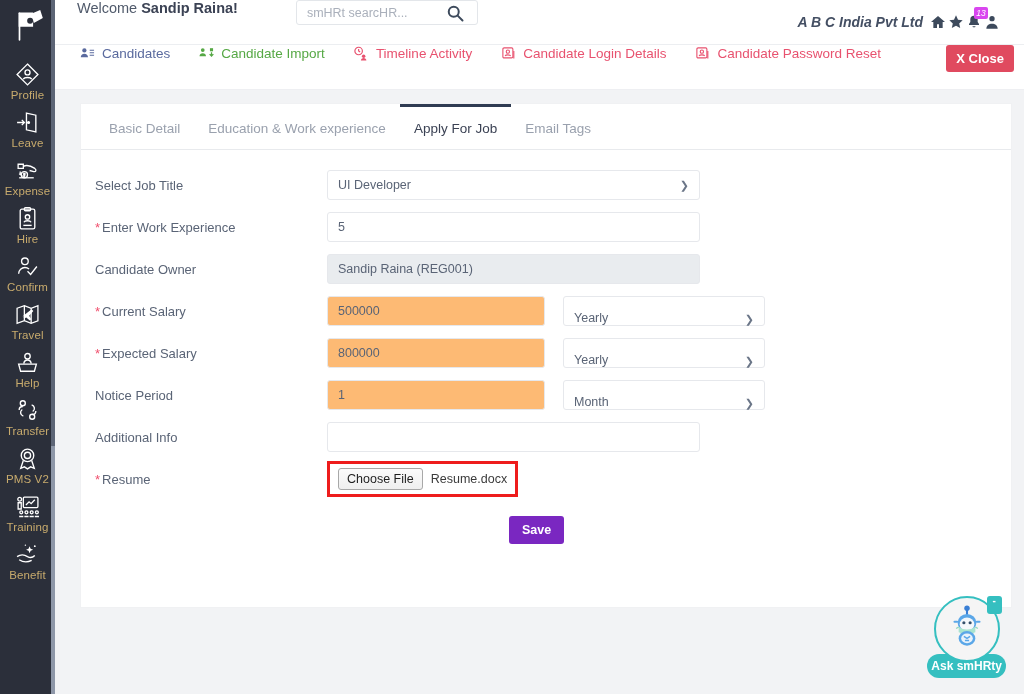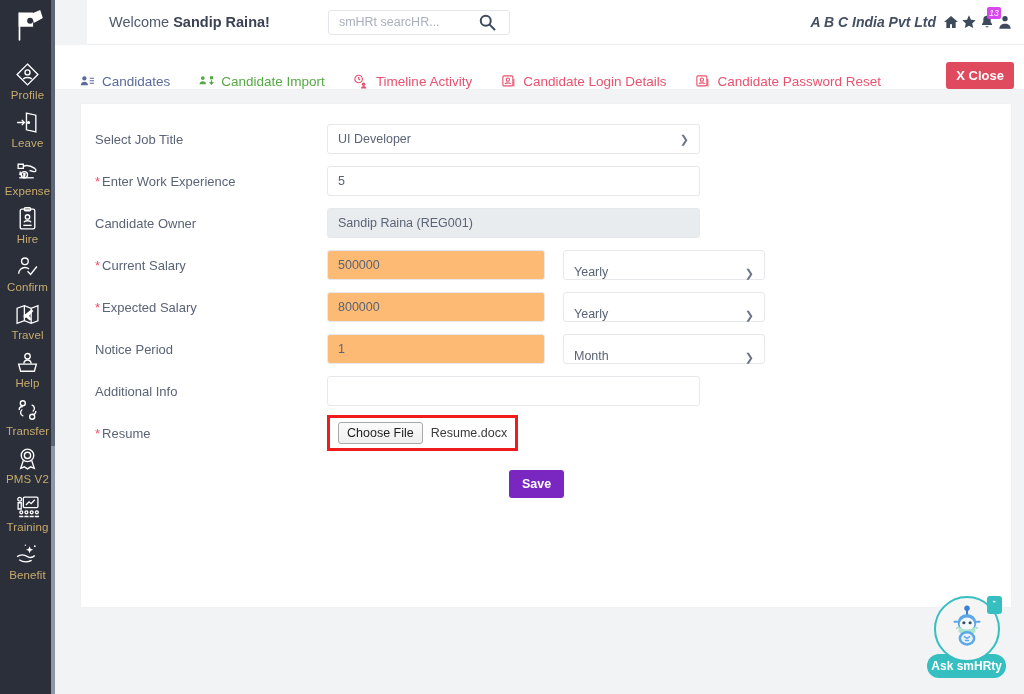--- a/index.html
+++ b/index.html
@@ -61,25 +61,24 @@
   .main {
     flex: 1 1 auto; height: 694px;
     position: relative;
     background: #f2f3f5;
     display: flex; flex-direction: column;
   }
 
   
   .topbar {
     height: 45px; background: #ffffff;
-    display: flex; align-items: center;
-    padding: 0 6px 0 22px;
+    display: flex; 
+    padding: 0 19px 0 22px;
     border-bottom: 1px solid #eceef1;
     flex: 0 0 45px;
-    margin-left: 32px;
   }
   .welcome { font-size: 14.5px; color: #505a6b; white-space: nowrap; }
   .welcome b { color: #3b4254; font-weight: bold; }
 
   .search-wrap {
     margin-left: 58px;
     width: 182px; height: 25px;
     border: 1px solid #e3e6ea; border-radius: 3px;
     background: #fff;
     display: flex; align-items: center;
@@ -120,21 +119,21 @@
     min-width: 14px; height: 12px;
     background: #d946ef; color: #fff;
     font-size: 8.5px; line-height: 12px; text-align: center;
     border-radius: 2px; padding: 0 1px;
     font-family: "Liberation Sans", sans-serif;
   }
 
   
   .menubar {
     height: 45px; background: #ffffff;
-    display: flex; align-items: flex-end;
+    display: flex; align-items: flex-start;
     padding: 0 10px 0 24px;
     flex: 0 0 45px;
     border-bottom: 1px solid #eeeff2;
   }
   .menu-item {
     display: flex; align-items: center; gap: 7px;
     margin-right: 28px;
     font-size: 13.5px;
     white-space: nowrap;
     cursor: pointer;
@@ -552,20 +551,26 @@
         </span>
         <span>Candidate Password Reset</span>
       </div>
 
       <button class="close-btn">X Close</button>
     </div>
 
     <div class="content-area">
       <div class="card">
 
+        <div class="tabs">
+          <div class="tab">Basic Detail</div>
+          <div class="tab">Education &amp; Work experience</div>
+          <div class="tab active">Apply For Job</div>
+          <div class="tab">Email Tags</div>
+        </div>
 
         <div class="form">
 
           <div class="frow">
             <div class="flabel">Select Job Title</div>
             <div class="ctrl-wide sel-wide">
               <span>UI Developer</span>
               <span class="caret">❯</span>
             </div>
           </div>

